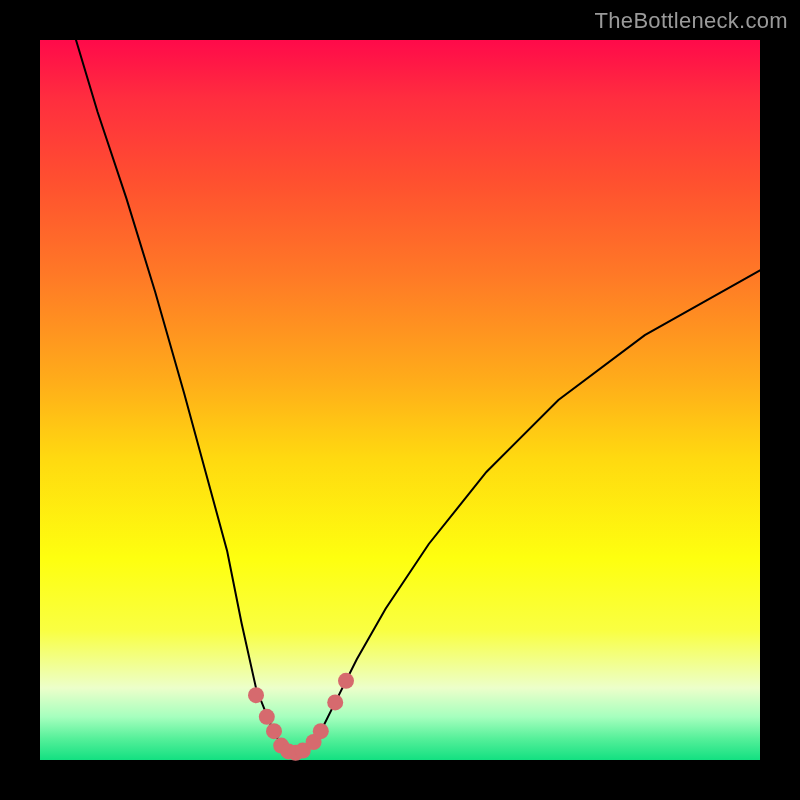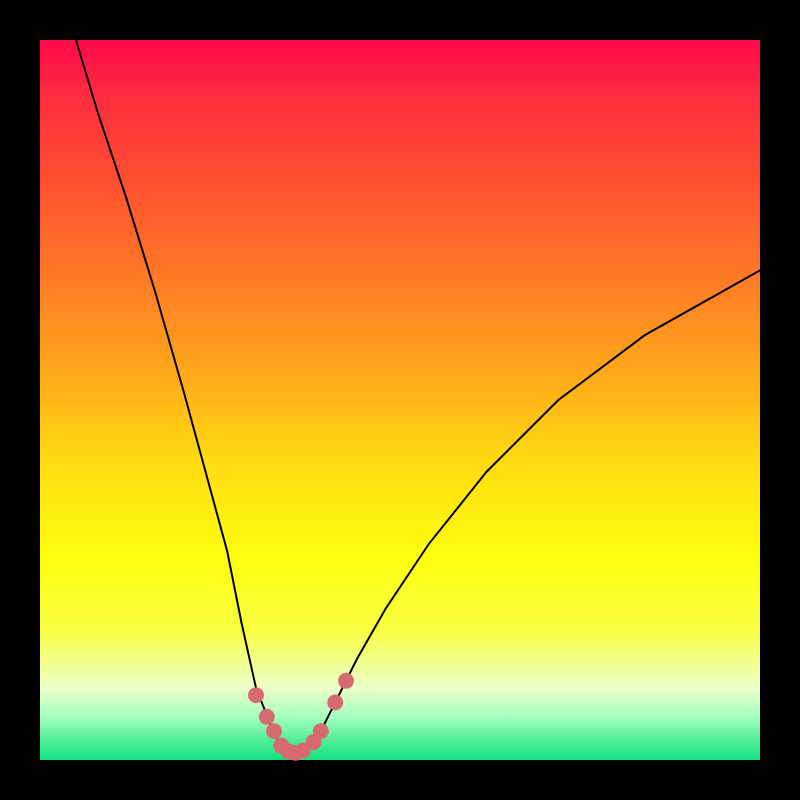--- a/index.html
+++ b/index.html
@@ -53,20 +53,21 @@
     top: 0;
     width: 720px;
     height: 720px;
     overflow: visible;
   }
 </style>
 </head>
 <body>
 
 <div class="chart-container">
+  <div class="watermark">TheBottleneck.com</div>
 
   <div class="plot-area">
     <svg class="curve-layer" viewBox="0 0 720 720" preserveAspectRatio="none">
       <path id="curve-path" fill="none" stroke="#000000" stroke-width="2" stroke-linecap="round" d="M36.0 0.0 L57.6 72.0 L86.4 158.4 L115.2 252.0 L144.0 352.8 L165.6 432.0 L187.2 511.2 L201.6 583.2 L216.0 648.0 L230.4 684.0 L237.6 698.4 L244.8 709.2 L252.0 712.8 L259.2 712.8 L266.4 709.2 L273.6 702.0 L280.8 691.2 L295.2 662.4 L316.8 619.2 L345.6 568.8 L388.8 504.0 L446.4 432.0 L518.4 360.0 L604.8 295.2 L720.0 230.4"></path>
       <g id="highlight-group">
           <circle cx="216.0" cy="655.2" r="8" fill="#d66a6e"></circle>
           <circle cx="226.8" cy="676.8" r="8" fill="#d66a6e"></circle>
           <circle cx="234.0" cy="691.2" r="8" fill="#d66a6e"></circle>
           <circle cx="241.2" cy="705.6" r="8" fill="#d66a6e"></circle>
           <circle cx="248.4" cy="711.4" r="8" fill="#d66a6e"></circle>

